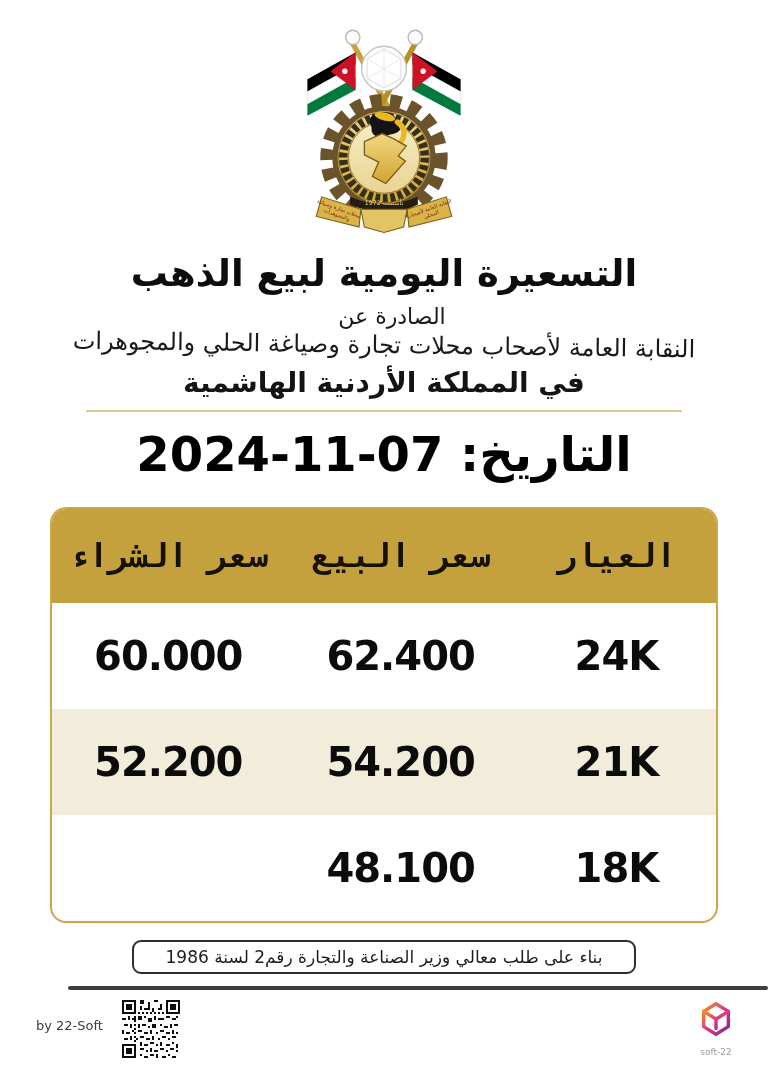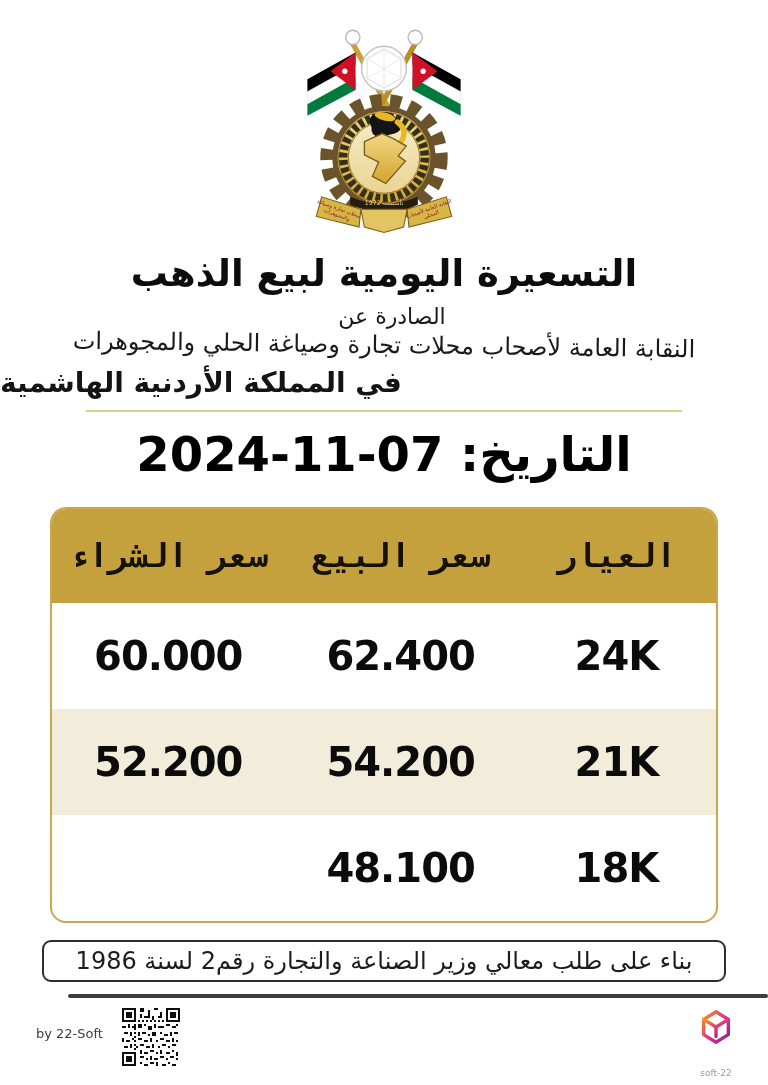--- a/index.html
+++ b/index.html
@@ -5,43 +5,43 @@
   * { margin:0; padding:0; box-sizing:border-box; }
   html,body { background:#ffffff; }
   body { font-family:"DejaVu Sans", sans-serif; color:#111; }
   .page { position:relative; width:768px; height:1085px; margin:0 auto; background:#fff; overflow:hidden; }
 
   .emblem { width:196px; margin:24px auto 0; display:block; }
 
   .title { text-align:center; font-size:37px; font-weight:bold; color:#0d0d0d; margin-top:16px; letter-spacing:0; }
   .issued { text-align:center; font-size:22px; color:#1a1a1a; margin-top:9px;padding-left:16px; }
   .issuer { text-align:center; font-size:24px; color:#1a1a1a; margin-top:2px; transform:rotate(0.8deg); }
-  .country { text-align:left; font-size:28px; font-weight:bold; color:#141414; margin-top:7px; }
+  .country { text-align:center; font-size:28px; font-weight:bold; color:#141414; margin-top:7px; }
   .divider { width:596px; height:2px; background:#dccd8f; margin:11px auto 0; }
   .date { text-align:center; font-size:48px; font-weight:bold; color:#000; margin-top:14px; }
 
   .price-table { width:668px; margin:25px auto 0; border:2px solid #cba84d; border-radius:16px; overflow:hidden; background:#fff; }
   .thead { display:flex; background:#c5a13d; height:94px; align-items:center; border-radius:12px 12px 0 0; }
   .trow  { display:flex; height:106px; align-items:center; }
   .trow.alt { background:#f2ecdb; }
   .th, .td { text-align:center; }
   .col-karat { width:30%; }
   .col-sell  { width:35%; }
   .col-buy   { width:35%; }
   .th { font-size:33px; font-weight:bold; color:#161203;font-family:Liberation Mono, monospace; }
   .td { font-size:40px; font-weight:bold; color:#0b0b0b; letter-spacing:-1px; }
 
   .footnote-wrap { margin-top:17px; text-align:center; }
-  .footnote { display:inline-block; border:2px solid #2e2e2e; border-radius:9px; padding:5px 32px; font-size:24px; color:#1c1c1c; background:#fff; }
+  .footnote { display:inline-block; border:2px solid #2e2e2e; border-radius:9px; padding:5px 32px; font-size:17px; color:#1c1c1c; background:#fff; }
 
   .footer { margin-top:12px; }
   .footer-rule { width:700px; height:4px; background:#3e3e3e; margin:0 0 0 28px; border-radius:2px; }
   .footer-row { display:flex; justify-content:space-between; align-items:flex-start; padding:10px 26px 0 36px; }
   .brand-block { text-align:center; width:52px; }
-  .brand-caption { font-size:9px; color:#9b9b9b; margin-top:18px; }
+  .brand-caption { font-size:9px; color:#9b9b9b; margin-top:5px; }
   .qr-block { display:flex; align-items:flex-start; gap:19px; }
   .qr-credit { font-size:13px; color:#3c3c3c; margin-top:18px; white-space:nowrap; }
 </style>
 </head>
 <body>
 
 <div class="page">
 
   <svg class="emblem" viewBox="0 0 220 238" aria-hidden="true">
     <defs>

